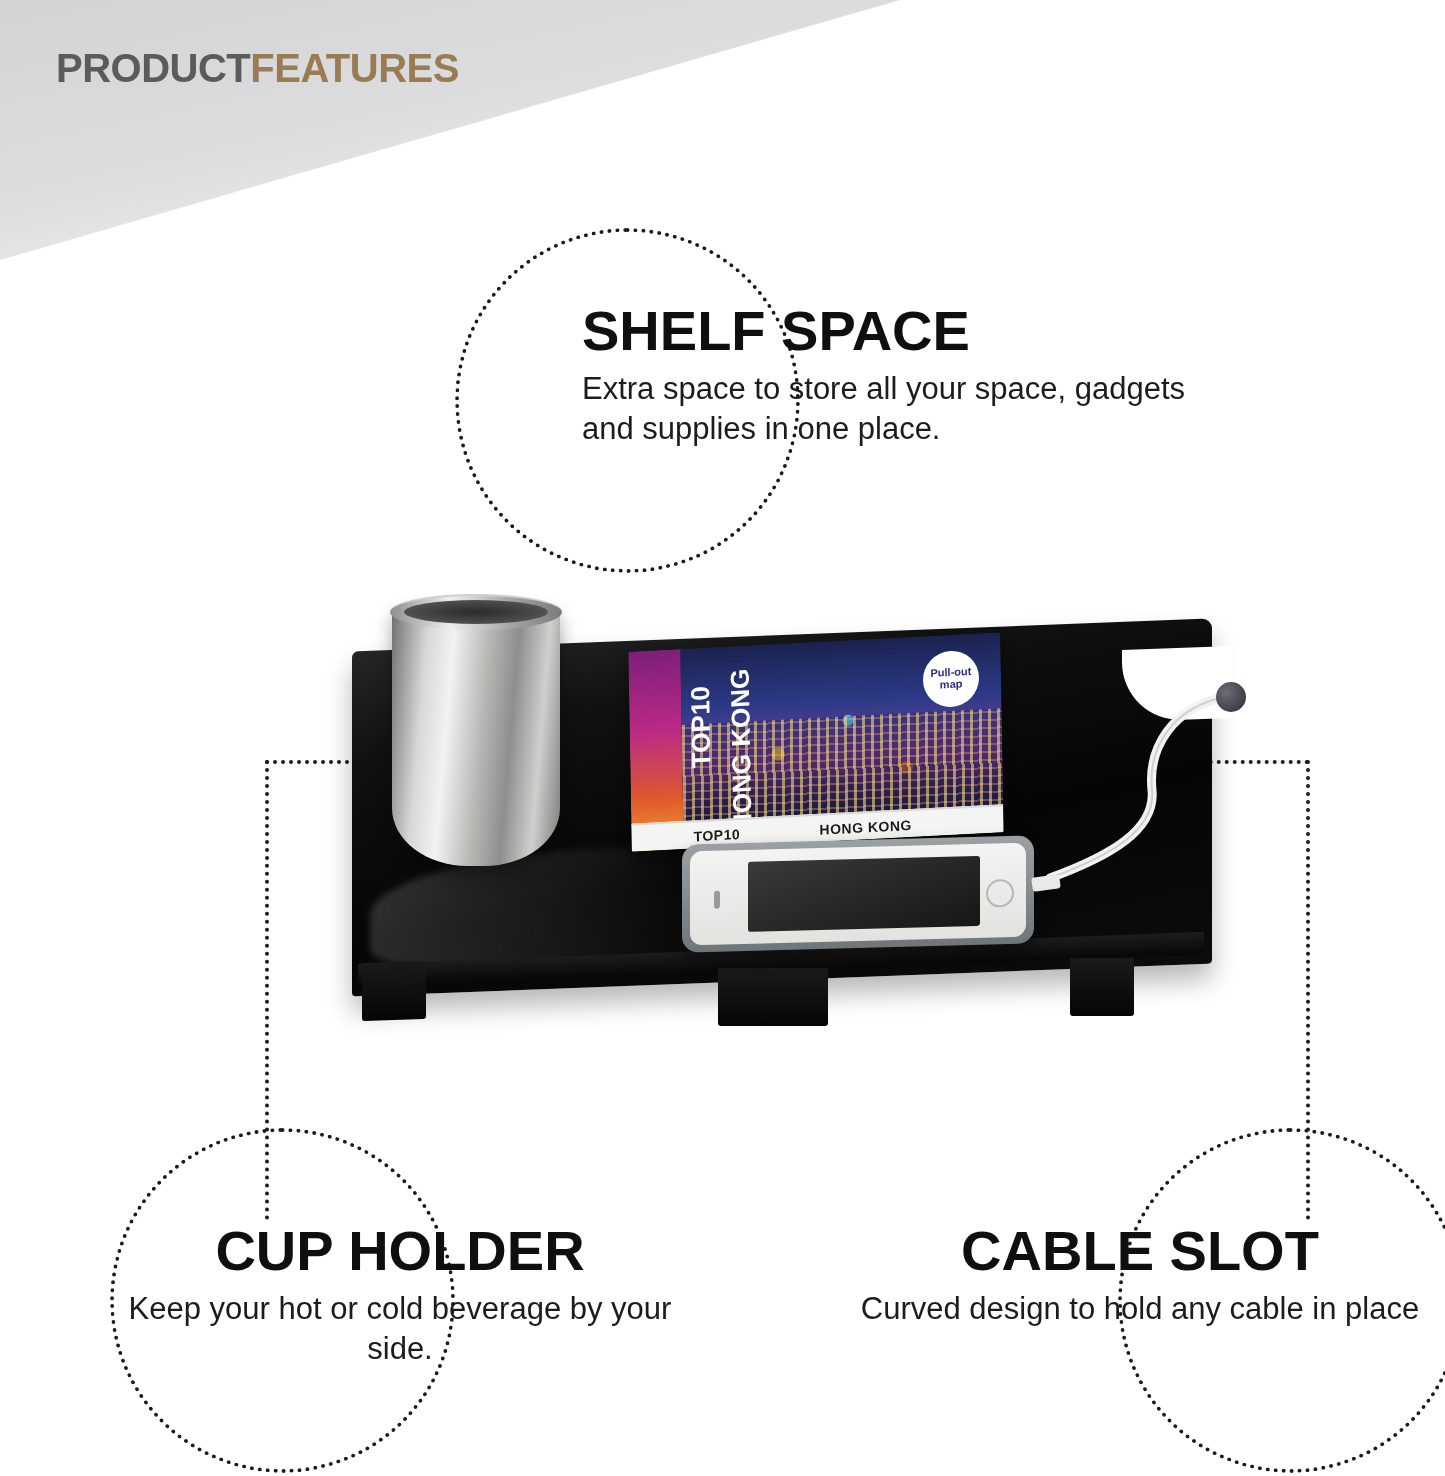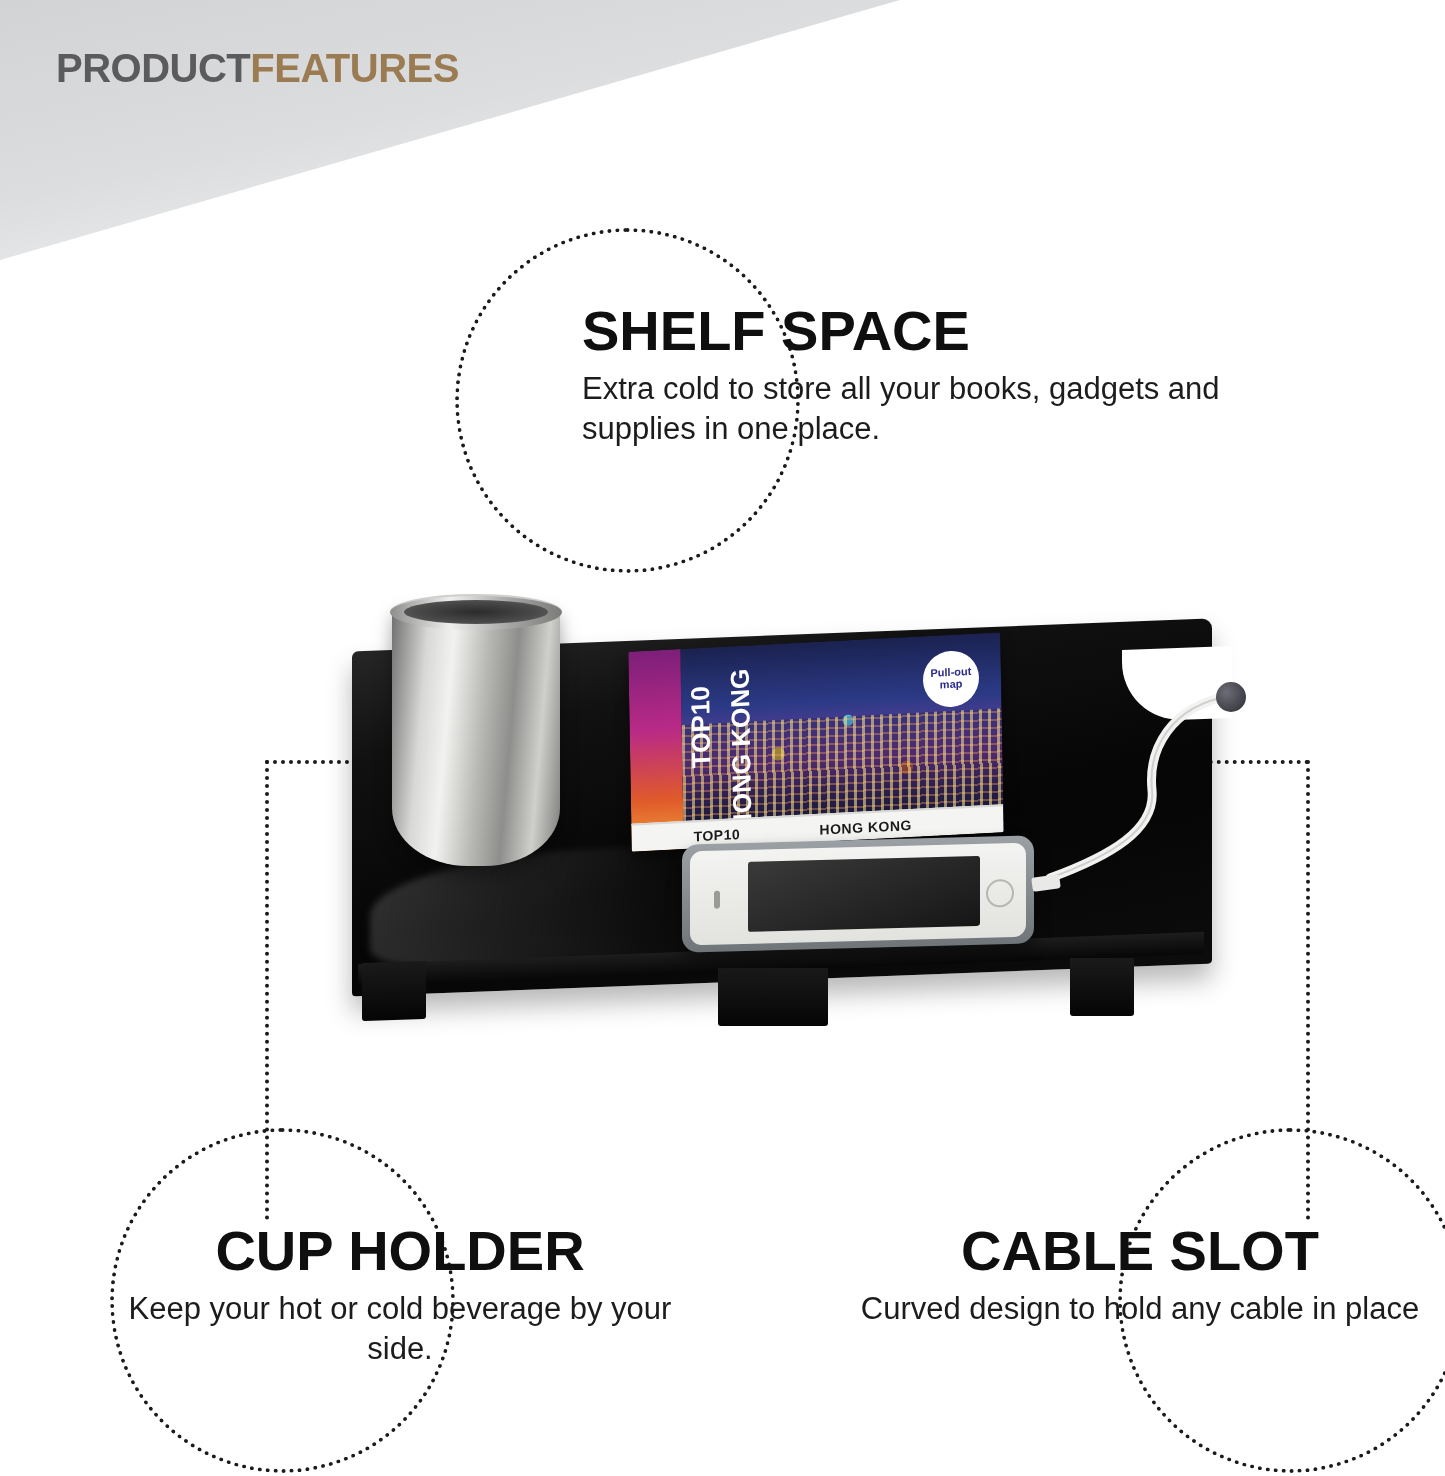--- a/index.html
+++ b/index.html
@@ -431,21 +431,21 @@
         <path d="M210 16 C 150 26, 128 70, 132 110 C 136 150, 90 176, 30 198" fill="none" stroke="#f2f2f0" stroke-width="9" stroke-linecap="round"></path>
         <path d="M210 16 C 150 26, 128 70, 132 110 C 136 150, 90 176, 30 198" fill="none" stroke="#cfcfcd" stroke-width="2" stroke-linecap="round"></path>
       </svg>
       <div class="cable-plug"></div>
       <div class="cable-tip"></div>
     </div>
   </div>
 
   <div class="callout" id="callout-shelf">
     <h2>SHELF SPACE</h2>
-    <p>Extra cold to store all your books, gadgets and supplies in one place.</p>
+    <p>Extra space to store all your space, gadgets and supplies in one place.</p>
   </div>
 
   <div class="callout" id="callout-cable">
     <h2>CABLE SLOT</h2>
     <p>Curved design to hold any cable in place</p>
   </div>
 
   <div class="callout" id="callout-cup">
     <h2>CUP HOLDER</h2>
     <p>Keep your hot or cold beverage by your side.</p>

